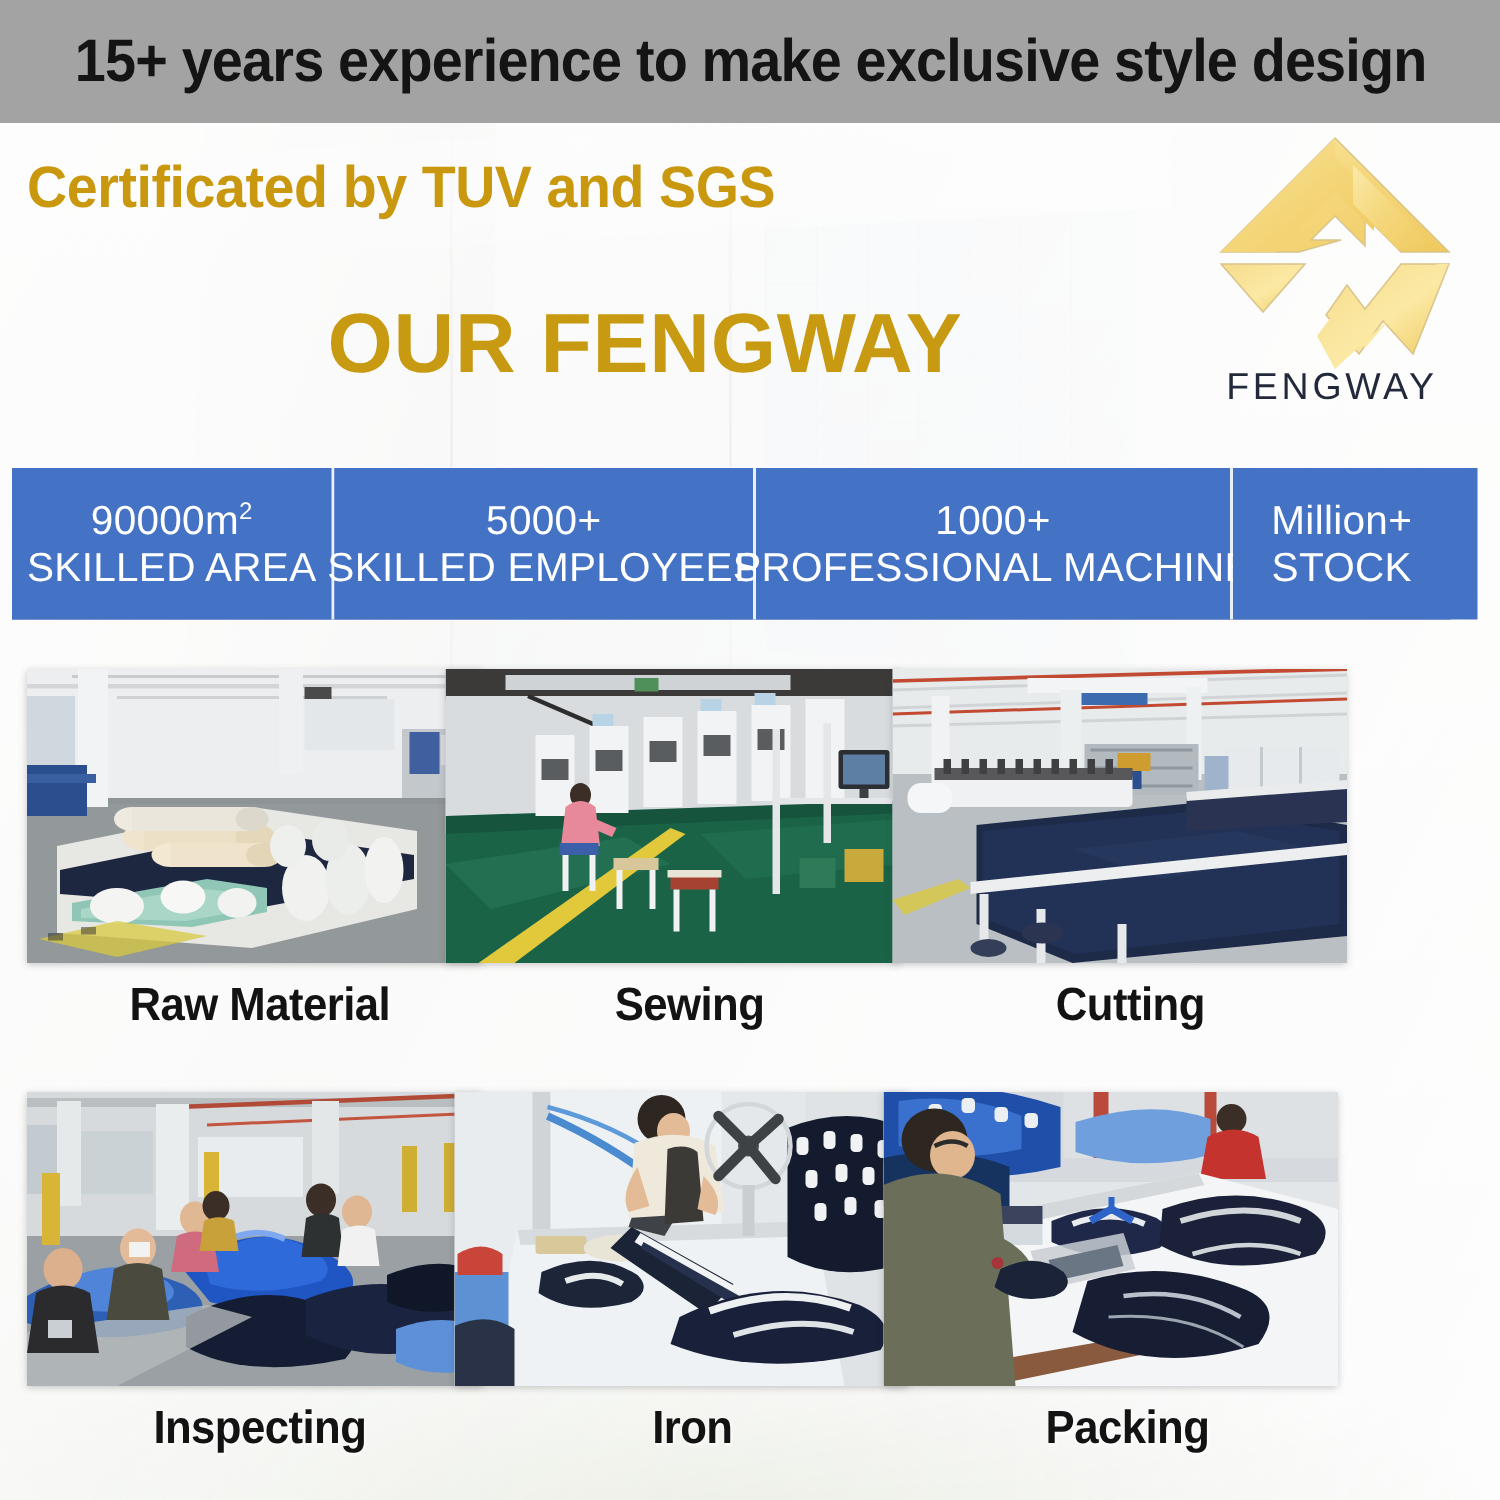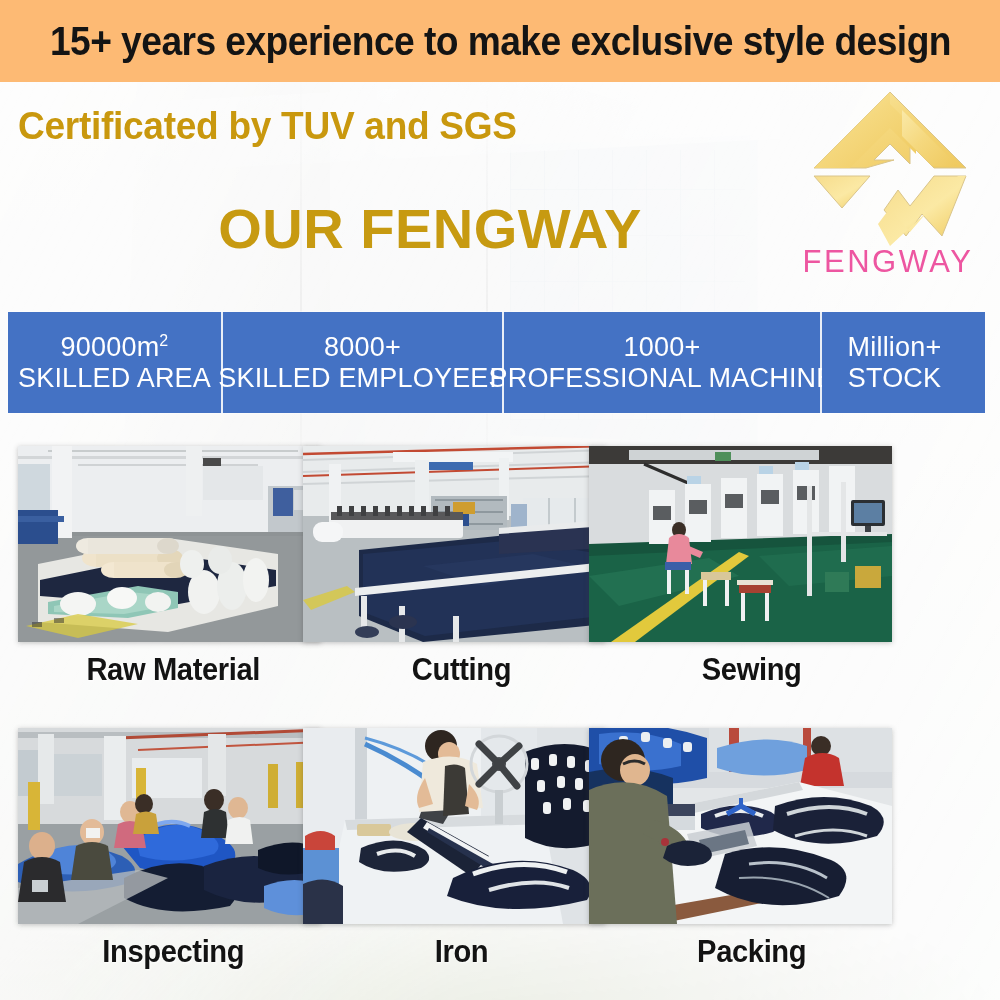--- a/index.html
+++ b/index.html
@@ -95,21 +95,21 @@
     letter-spacing:.5px;
   }
 
   
   .logo{
     position:absolute; left:788px; top:86px; width:200px; height:215px; z-index:21;
   }
   .logo-mark{ position:absolute; left:18px; top:0; width:168px; height:168px; }
   .logo-word{
     position:absolute; left:0; top:158px; width:200px; text-align:center;
-    font-size:31px; font-weight:400; color:#ec4899; letter-spacing:2.5px;
+    font-size:25px; font-weight:400; color:#0f172a; letter-spacing:2.5px;
     opacity:.92;
   }
 
   
   .statbar{
     position:absolute; left:8px; top:312px; width:977px; height:101px;
     display:flex; z-index:20;
     background:#4472c4;
     box-shadow:0 0 0 1px rgba(255,255,255,.35);
   }
@@ -162,21 +162,21 @@
   <div class="bg-bldg-face"></div>
   <div class="bg-glass"></div>
   <div class="bg-roofline"></div>
   <div class="bg-edge"></div>
   <div class="bg-edge2"></div>
   <div class="bg-sheen"></div>
   <div class="bg-green"></div>
   <div class="bg-wash"></div>
 </div>
 
-<div class="banner" style="background:#fdba74;">
+<div class="banner" style="background:#a3a3a3;">
   <div class="banner-text">15+ years experience to make exclusive style design</div>
 </div>
 
 <div class="cert-line">Certificated by TUV and SGS</div>
 <div class="our-factory">OUR FENGWAY</div>
 
 <div class="logo">
   <div class="logo-mark">
     <svg viewBox="0 0 168 168" xmlns="http://www.w3.org/2000/svg">
       <defs>
@@ -208,21 +208,21 @@
 
   <div class="stat" style="width:215px;">
     <div class="stat-value">
       <span>90000m</span><sup>2</sup>
     </div>
     <div class="stat-label">SKILLED AREA</div>
   </div>
 
   <div class="stat" style="width:281px;">
     <div class="stat-value">
-      <span>8000+</span><sup></sup>
+      <span>5000+</span><sup></sup>
     </div>
     <div class="stat-label">SKILLED EMPLOYEES</div>
   </div>
 
   <div class="stat" style="width:318px;text-align:right;">
     <div class="stat-value">
       <span>1000+</span><sup></sup>
     </div>
     <div class="stat-label">PROFESSIONAL MACHINE</div>
   </div>
@@ -293,20 +293,92 @@
           <ellipse cx="238" cy="134" rx="13" ry="22" fill="#f2f3f1"></ellipse>
           <ellipse cx="174" cy="118" rx="12" ry="14" fill="#eef0ee"></ellipse>
           <ellipse cx="202" cy="114" rx="12" ry="14" fill="#e9ebe9"></ellipse>
 
           <path d="M8 180 L60 168 L120 178 L60 192 Z" fill="#d8c93f" opacity=".75"></path>
           <rect x="14" y="176" width="10" height="5" fill="#2e2e2e" opacity=".5"></rect>
           <rect x="36" y="172" width="10" height="5" fill="#2e2e2e" opacity=".5"></rect>
         </svg>
       </div>
       <div class="caption">Raw Material</div>
+    </div>
+
+    <div class="cell c3">
+      <div class="photo">
+        <svg viewBox="0 0 303 196" preserveAspectRatio="none">
+          <rect width="303" height="196" fill="#dde0e2"></rect>
+          <rect x="0" y="0" width="303" height="20" fill="#3c3a38"></rect>
+          <rect x="0" y="18" width="303" height="80" fill="#d9dcde"></rect>
+
+          <path d="M0 98 L303 88 L303 196 L0 196 Z" fill="#16543d"></path>
+          <path d="M0 110 L303 96 L303 196 L0 196 Z" fill="#1a6347"></path>
+
+          <path d="M0 130 L120 112 L150 130 L30 160 Z" fill="#2a7d5c" opacity=".5"></path>
+          <path d="M170 110 L303 100 L303 130 L200 140 Z" fill="#2a7d5c" opacity=".35"></path>
+
+          <path d="M22 196 L150 106 L160 110 L46 196 Z" fill="#e2c93c"></path>
+
+          <rect x="40" y="4" width="190" height="10" fill="#cfd3d5"></rect>
+          <rect x="126" y="6" width="16" height="9" fill="#4f8f5a"></rect>
+          <path d="M55 18 L120 46" stroke="#2d2d2d" stroke-width="3" fill="none"></path>
+
+          <g fill="#f1f3f4">
+            <rect x="60" y="44" width="26" height="54"></rect>
+            <rect x="96" y="38" width="26" height="58"></rect>
+            <rect x="132" y="32" width="26" height="60"></rect>
+            <rect x="168" y="28" width="26" height="62"></rect>
+            <rect x="204" y="24" width="26" height="64"></rect>
+            <rect x="240" y="20" width="26" height="66"></rect>
+          </g>
+          <g fill="#5a5d60">
+            <rect x="64" y="60" width="18" height="14"></rect>
+            <rect x="100" y="54" width="18" height="14"></rect>
+            <rect x="136" y="48" width="18" height="14"></rect>
+            <rect x="172" y="44" width="18" height="14"></rect>
+            <rect x="208" y="40" width="18" height="14"></rect>
+          </g>
+          <g fill="#b9d3e6">
+            <rect x="98" y="30" width="14" height="8"></rect>
+            <rect x="170" y="20" width="14" height="8"></rect>
+            <rect x="206" y="16" width="14" height="8"></rect>
+          </g>
+
+          <rect x="262" y="54" width="34" height="26" rx="2" fill="#2b2f33"></rect>
+          <rect x="265" y="57" width="28" height="20" fill="#5c7fa3"></rect>
+          <rect x="276" y="80" width="6" height="8" fill="#3b4045"></rect>
+
+          <ellipse cx="90" cy="84" rx="7" ry="8" fill="#3a2e26"></ellipse>
+          <path d="M80 92 q10 -8 20 0 l3 26 h-26 z" fill="#e8899b"></path>
+          <path d="M100 100 l14 6 -3 6 -14 -6 z" fill="#e8899b"></path>
+
+          <g>
+            <rect x="76" y="116" width="26" height="8" fill="#3b5fa8"></rect>
+            <rect x="78" y="124" width="4" height="24" fill="#f0f1f2"></rect>
+            <rect x="96" y="124" width="4" height="24" fill="#f0f1f2"></rect>
+            <rect x="112" y="126" width="30" height="8" fill="#d8c79a"></rect>
+            <rect x="114" y="134" width="4" height="26" fill="#f0f1f2"></rect>
+            <rect x="136" y="134" width="4" height="26" fill="#f0f1f2"></rect>
+            <rect x="150" y="138" width="32" height="9" fill="#a64232"></rect>
+            <rect x="152" y="147" width="4" height="28" fill="#f0f1f2"></rect>
+            <rect x="176" y="147" width="4" height="28" fill="#f0f1f2"></rect>
+            <rect x="148" y="134" width="36" height="5" fill="#e8e4d6"></rect>
+          </g>
+
+          <rect x="218" y="40" width="5" height="110" fill="#e4e6e7"></rect>
+          <rect x="252" y="36" width="5" height="80" fill="#e4e6e7"></rect>
+          <rect x="218" y="86" width="80" height="4" fill="#e4e6e7"></rect>
+
+          <rect x="236" y="126" width="24" height="20" fill="#2f7a57"></rect>
+          <rect x="266" y="120" width="26" height="22" fill="#c9a83c"></rect>
+        </svg>
+      </div>
+      <div class="caption">Sewing</div>
     </div>
 
     <div class="cell c2">
       <div class="photo">
         <svg viewBox="0 0 303 196" preserveAspectRatio="none">
           <rect width="303" height="196" fill="#dfe2e4"></rect>
           <rect x="0" y="0" width="303" height="70" fill="#e8ebec"></rect>
           <rect x="0" y="70" width="303" height="126" fill="#b9bfc2"></rect>
 
           <g stroke="#d0d4d6" stroke-width="2" fill="none">
@@ -366,92 +438,20 @@
 
           <path d="M196 86 L303 78 L303 102 L196 108 Z" fill="#2a3352"></path>
           <path d="M196 82 L303 74 L303 80 L196 88 Z" fill="#e9ebec"></path>
 
           <ellipse cx="100" cy="176" rx="14" ry="7" fill="#2b3450"></ellipse>
           <ellipse cx="64" cy="186" rx="12" ry="6" fill="#343e58"></ellipse>
           <path d="M0 154 L44 140 L52 146 L8 164 Z" fill="#d9c93f" opacity=".8"></path>
         </svg>
       </div>
       <div class="caption">Cutting</div>
-    </div>
-
-    <div class="cell c3">
-      <div class="photo">
-        <svg viewBox="0 0 303 196" preserveAspectRatio="none">
-          <rect width="303" height="196" fill="#dde0e2"></rect>
-          <rect x="0" y="0" width="303" height="20" fill="#3c3a38"></rect>
-          <rect x="0" y="18" width="303" height="80" fill="#d9dcde"></rect>
-
-          <path d="M0 98 L303 88 L303 196 L0 196 Z" fill="#16543d"></path>
-          <path d="M0 110 L303 96 L303 196 L0 196 Z" fill="#1a6347"></path>
-
-          <path d="M0 130 L120 112 L150 130 L30 160 Z" fill="#2a7d5c" opacity=".5"></path>
-          <path d="M170 110 L303 100 L303 130 L200 140 Z" fill="#2a7d5c" opacity=".35"></path>
-
-          <path d="M22 196 L150 106 L160 110 L46 196 Z" fill="#e2c93c"></path>
-
-          <rect x="40" y="4" width="190" height="10" fill="#cfd3d5"></rect>
-          <rect x="126" y="6" width="16" height="9" fill="#4f8f5a"></rect>
-          <path d="M55 18 L120 46" stroke="#2d2d2d" stroke-width="3" fill="none"></path>
-
-          <g fill="#f1f3f4">
-            <rect x="60" y="44" width="26" height="54"></rect>
-            <rect x="96" y="38" width="26" height="58"></rect>
-            <rect x="132" y="32" width="26" height="60"></rect>
-            <rect x="168" y="28" width="26" height="62"></rect>
-            <rect x="204" y="24" width="26" height="64"></rect>
-            <rect x="240" y="20" width="26" height="66"></rect>
-          </g>
-          <g fill="#5a5d60">
-            <rect x="64" y="60" width="18" height="14"></rect>
-            <rect x="100" y="54" width="18" height="14"></rect>
-            <rect x="136" y="48" width="18" height="14"></rect>
-            <rect x="172" y="44" width="18" height="14"></rect>
-            <rect x="208" y="40" width="18" height="14"></rect>
-          </g>
-          <g fill="#b9d3e6">
-            <rect x="98" y="30" width="14" height="8"></rect>
-            <rect x="170" y="20" width="14" height="8"></rect>
-            <rect x="206" y="16" width="14" height="8"></rect>
-          </g>
-
-          <rect x="262" y="54" width="34" height="26" rx="2" fill="#2b2f33"></rect>
-          <rect x="265" y="57" width="28" height="20" fill="#5c7fa3"></rect>
-          <rect x="276" y="80" width="6" height="8" fill="#3b4045"></rect>
-
-          <ellipse cx="90" cy="84" rx="7" ry="8" fill="#3a2e26"></ellipse>
-          <path d="M80 92 q10 -8 20 0 l3 26 h-26 z" fill="#e8899b"></path>
-          <path d="M100 100 l14 6 -3 6 -14 -6 z" fill="#e8899b"></path>
-
-          <g>
-            <rect x="76" y="116" width="26" height="8" fill="#3b5fa8"></rect>
-            <rect x="78" y="124" width="4" height="24" fill="#f0f1f2"></rect>
-            <rect x="96" y="124" width="4" height="24" fill="#f0f1f2"></rect>
-            <rect x="112" y="126" width="30" height="8" fill="#d8c79a"></rect>
-            <rect x="114" y="134" width="4" height="26" fill="#f0f1f2"></rect>
-            <rect x="136" y="134" width="4" height="26" fill="#f0f1f2"></rect>
-            <rect x="150" y="138" width="32" height="9" fill="#a64232"></rect>
-            <rect x="152" y="147" width="4" height="28" fill="#f0f1f2"></rect>
-            <rect x="176" y="147" width="4" height="28" fill="#f0f1f2"></rect>
-            <rect x="148" y="134" width="36" height="5" fill="#e8e4d6"></rect>
-          </g>
-
-          <rect x="218" y="40" width="5" height="110" fill="#e4e6e7"></rect>
-          <rect x="252" y="36" width="5" height="80" fill="#e4e6e7"></rect>
-          <rect x="218" y="86" width="80" height="4" fill="#e4e6e7"></rect>
-
-          <rect x="236" y="126" width="24" height="20" fill="#2f7a57"></rect>
-          <rect x="266" y="120" width="26" height="22" fill="#c9a83c"></rect>
-        </svg>
-      </div>
-      <div class="caption">Sewing</div>
     </div>
 
   </div>
 
   <div class="cellrow r2">
 
     <div class="cell c1">
       <div class="photo">
         <svg viewBox="0 0 303 196" preserveAspectRatio="none">
           <rect width="303" height="196" fill="#cfd2d4"></rect>

